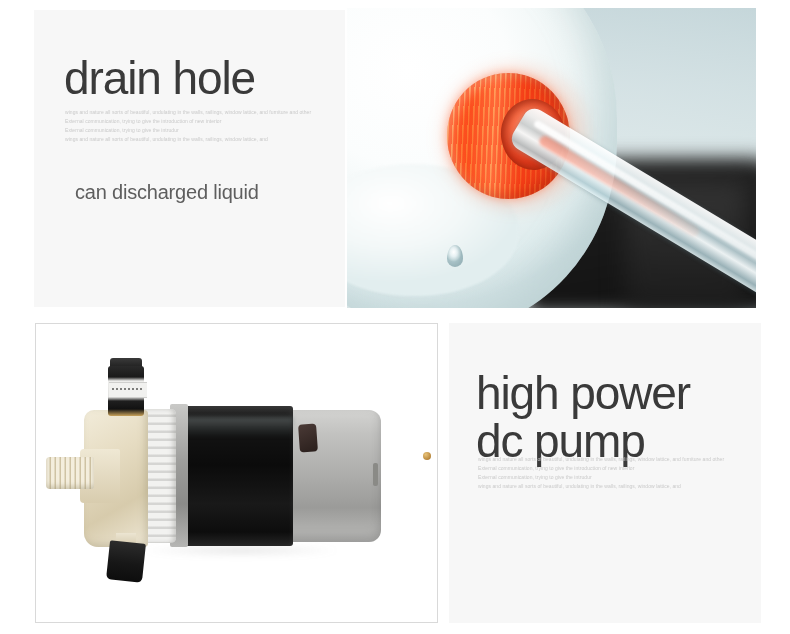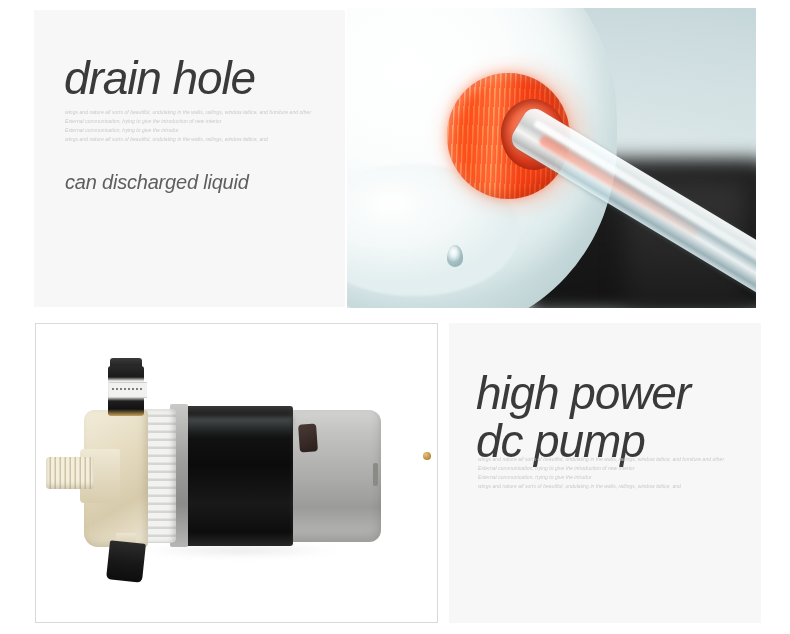--- a/index.html
+++ b/index.html
@@ -22,21 +22,20 @@
     inset: 0;
     width: 790px;
     height: 634px;
     background: #ffffff;
   }
 
   
   .panel {
     position: absolute;
     box-sizing: border-box;
-    font-style: italic;
   }
   .panel-gray  { background: #f7f7f7; }
   .panel-card  {
     background: #ffffff;
     border: 1px solid #d9d9d9;
   }
 
   
   .headline {
     font-size: 46px;
@@ -50,21 +49,21 @@
   .microcopy {
     margin: 0;
     color: #c9c9c9;
     font-size: 5px;
     line-height: 9px;
     letter-spacing: 0.05px;
     font-weight: 400;
   }
   .microcopy p { margin: 0; padding: 0; }
   .subline {
-    margin: 0;
+    margin: 10px;
     font-size: 20px;
     line-height: 24px;
     color: #5e5e5e;
     font-weight: 400;
     letter-spacing: -0.2px;
   }
 
   
   #panel-drain-hole {
     left: 34px;  top: 10px;

